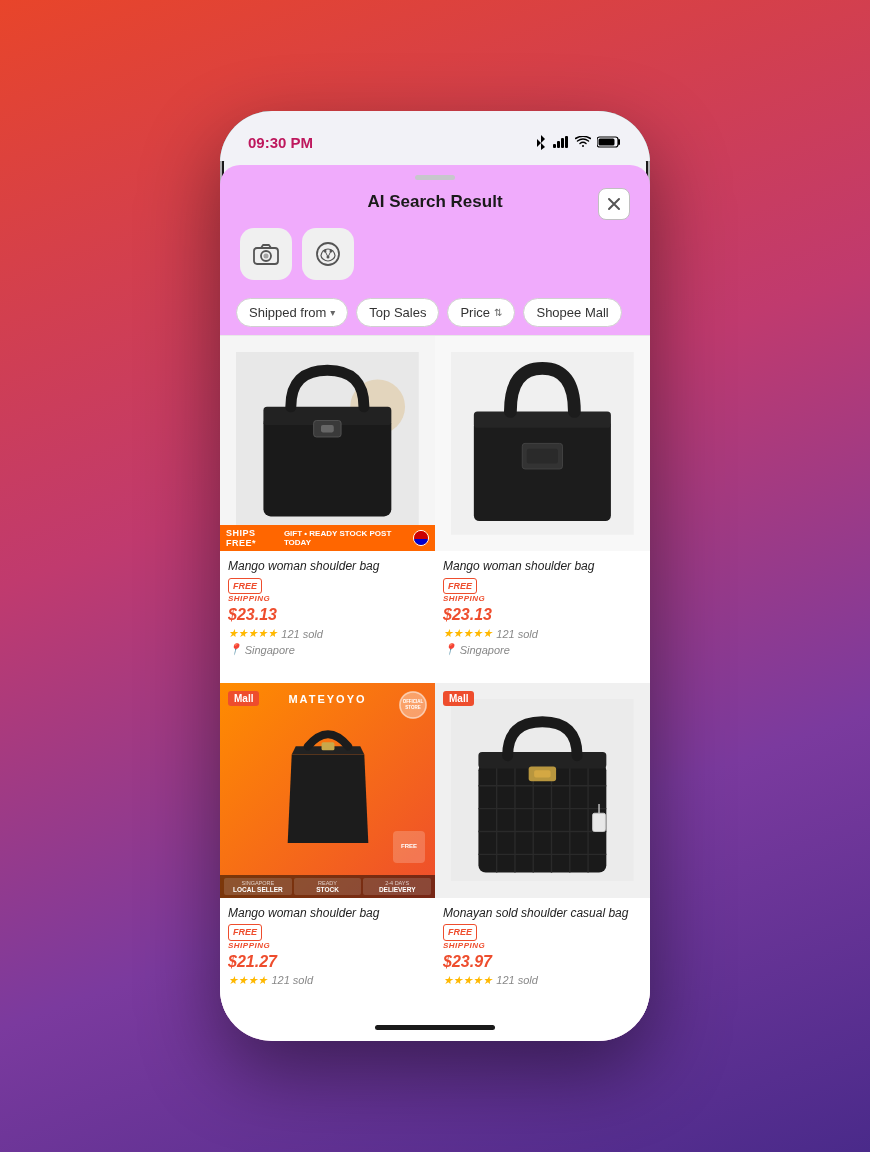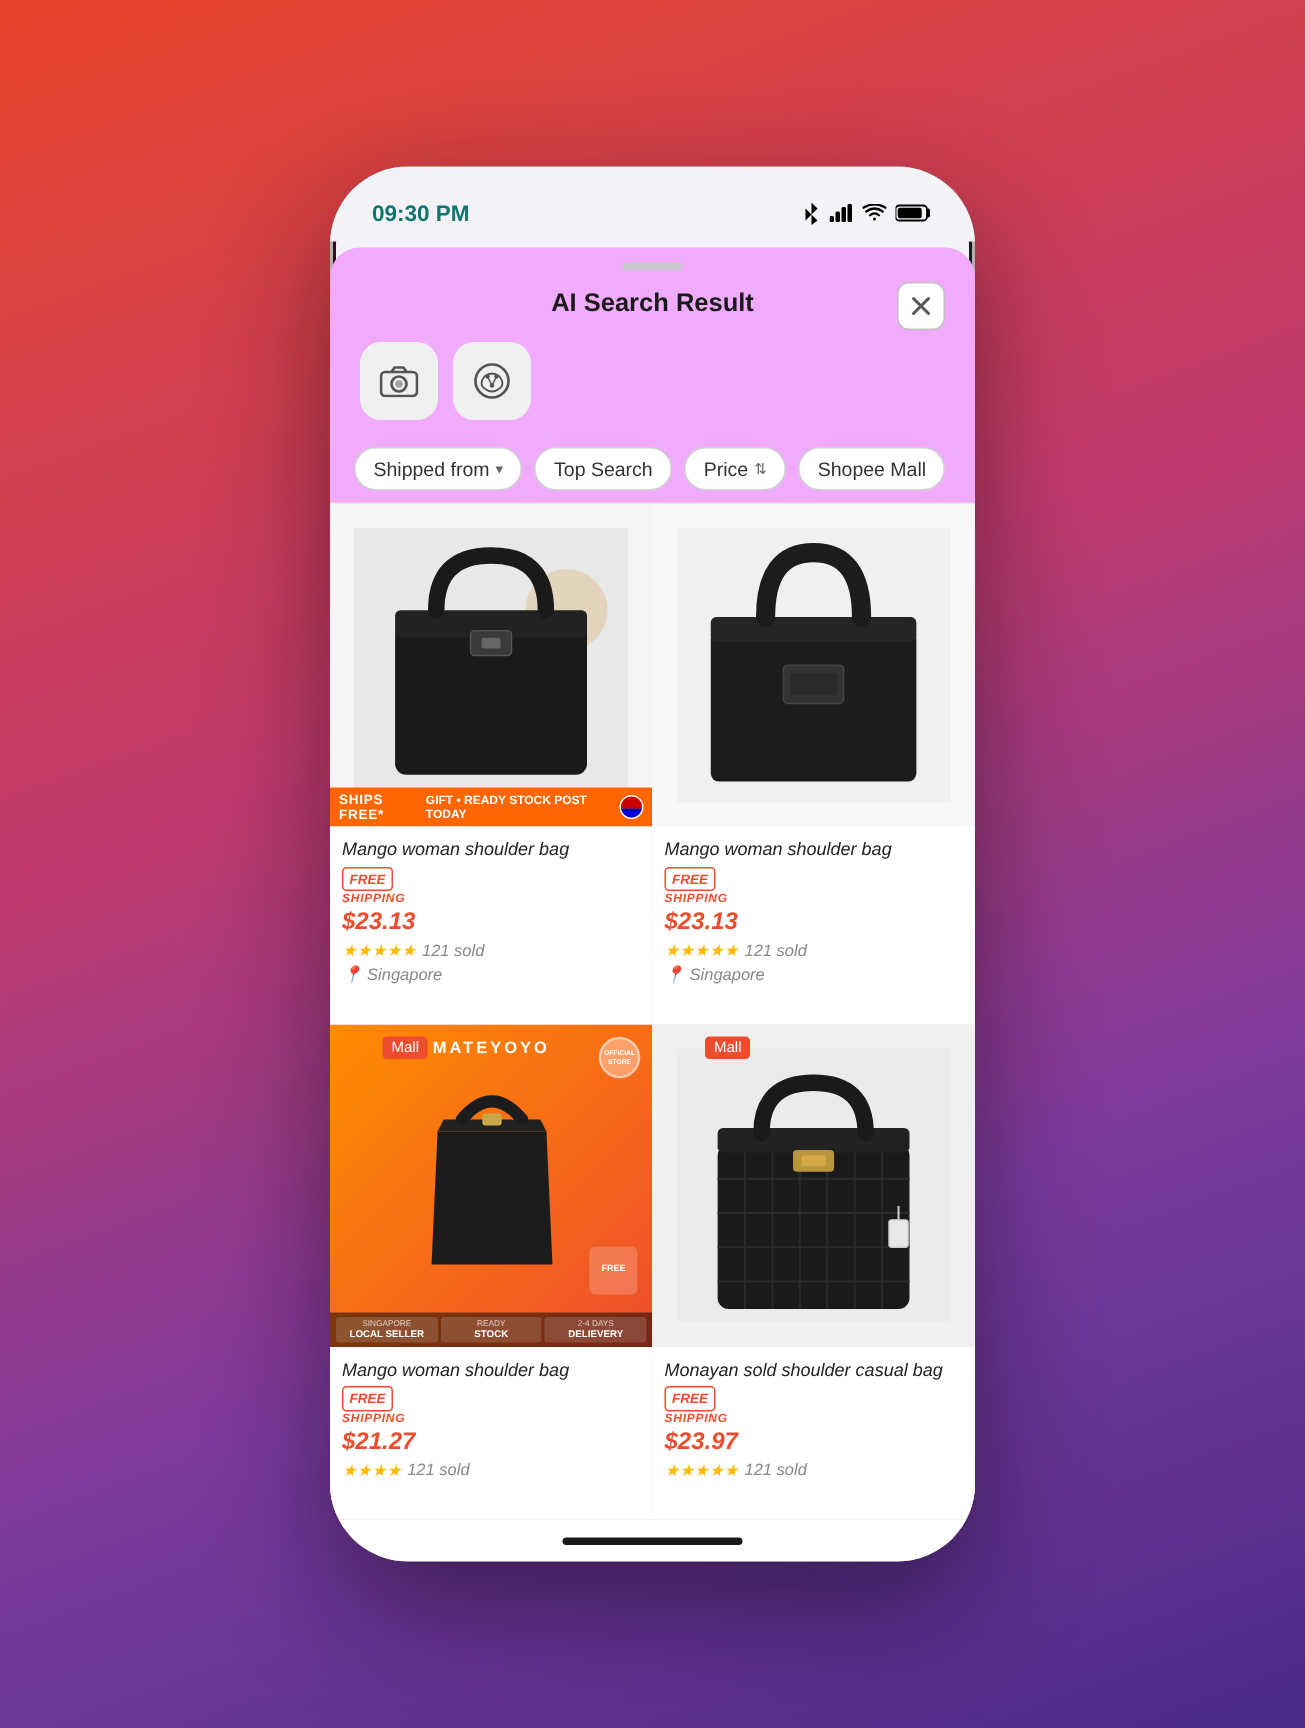--- a/index.html
+++ b/index.html
@@ -33,21 +33,21 @@
       display: flex;
       align-items: center;
       justify-content: space-between;
       padding: 12px 28px 0;
       flex-shrink: 0;
     }
 
     .status-time {
       font-size: 15px;
       font-weight: 600;
-      color: #0f766e;
+      color: #be185d;
     }
 
     .status-icons {
       display: flex;
       align-items: center;
       gap: 6px;
     }
 
     .status-icons svg {
       fill: #000;
@@ -227,24 +227,23 @@
       font-size: 8px;
     }
 
     .mall-badge {
       position: absolute;
       top: 8px;
       left: 8px;
       background: #ee4d2d;
       color: #fff;
       font-size: 10px;
-      font-weight: 400;
+      font-weight: 700;
       padding: 2px 6px;
       border-radius: 3px;
-      margin-left: 27px;
     }
 
     .product-info {
       padding: 8px 8px 10px;
       display: flex;
       flex-direction: column;
       gap: 3px;
       font-style: italic;
     }
 
@@ -473,21 +472,21 @@
         </svg>
       </button>
     </div>
 
     <div class="filter-bar">
       <button class="filter-chip">
         <span>Shipped from</span>
         <span class="chevron">▾</span>
       </button>
       <button class="filter-chip">
-        <span>Top Search</span>
+        <span>Top Sales</span>
       </button>
       <button class="filter-chip">
         <span>Price</span>
         <span class="chevron">⇅</span>
       </button>
       <button class="filter-chip">
         <span>Shopee Mall</span>
       </button>
     </div>
 

